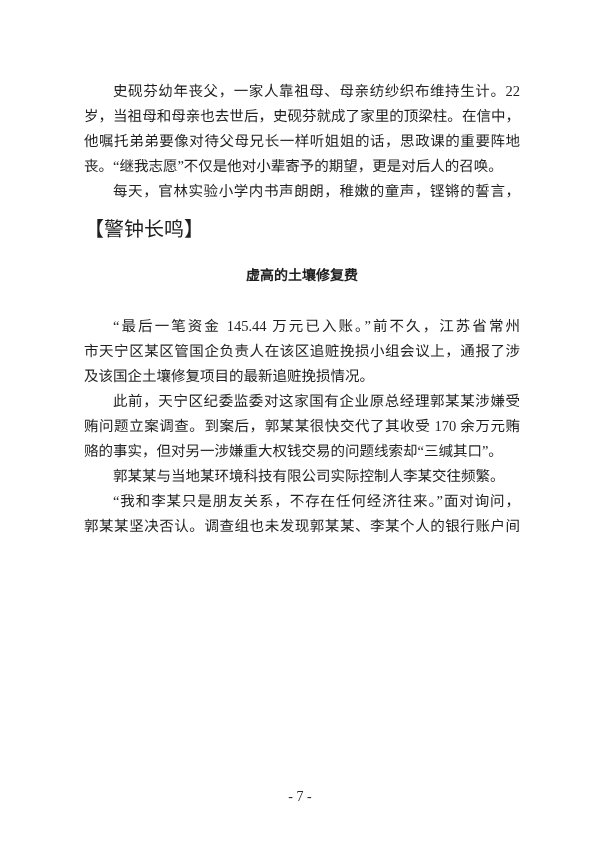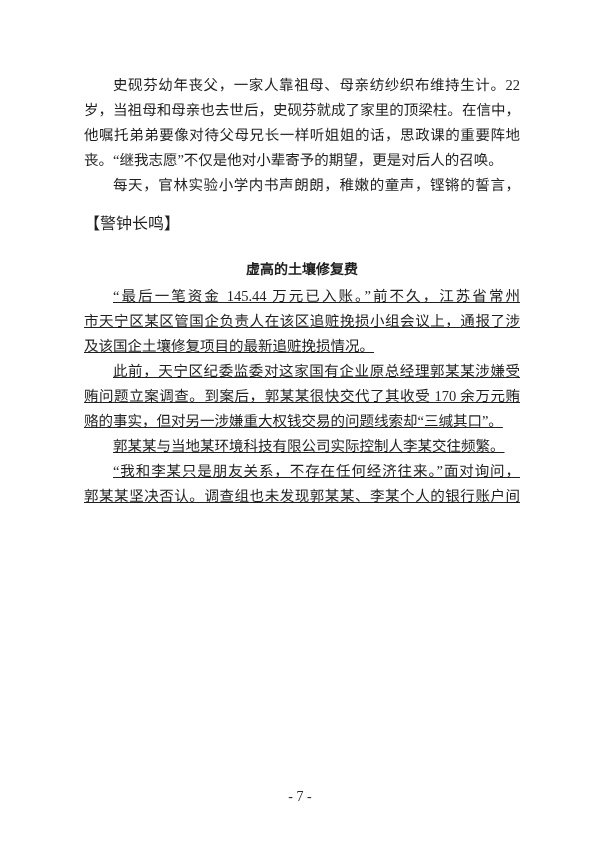--- a/index.html
+++ b/index.html
@@ -12,21 +12,21 @@
     width: 600px;
     height: 849px;
     background: #ffffff;
     color: #1f1f1f;
     font-family: "Liberation Serif", "DejaVu Serif", serif;
     overflow: hidden;
   }
   .content {
     position: absolute;
     left: 84px;
-    top: 73px;
+    top: 79px;
     width: 436px;
   }
   .para {
     margin: 0;
     padding: 0;
   }
   .line {
     height: 25px;
     line-height: 25px;
     font-size: 14.5px;
@@ -39,34 +39,34 @@
   .para .line:first-child {
     text-indent: 2em;
   }
   .para .line.para-end {
     text-align-last: left;
   }
   .section-header {
     margin-top: 13px;
     height: 25px;
     line-height: 25px;
-    font-size: 16px;
+    font-size: 20px;
     font-weight: normal;
     text-align: left;
   }
   .article-title {
     margin: 20px 0 0 0;
     height: 28px;
     line-height: 28px;
     font-size: 14px;
     font-weight: bold;
     text-align: center;
   }
   .article2 {
-    text-decoration: underline;
+    margin-top: 24px;
   }
   .page-number {
     position: absolute;
     left: 0;
     right: 0;
     top: 788px;
     height: 18px;
     line-height: 18px;
     font-size: 14px;
     text-align: center;

